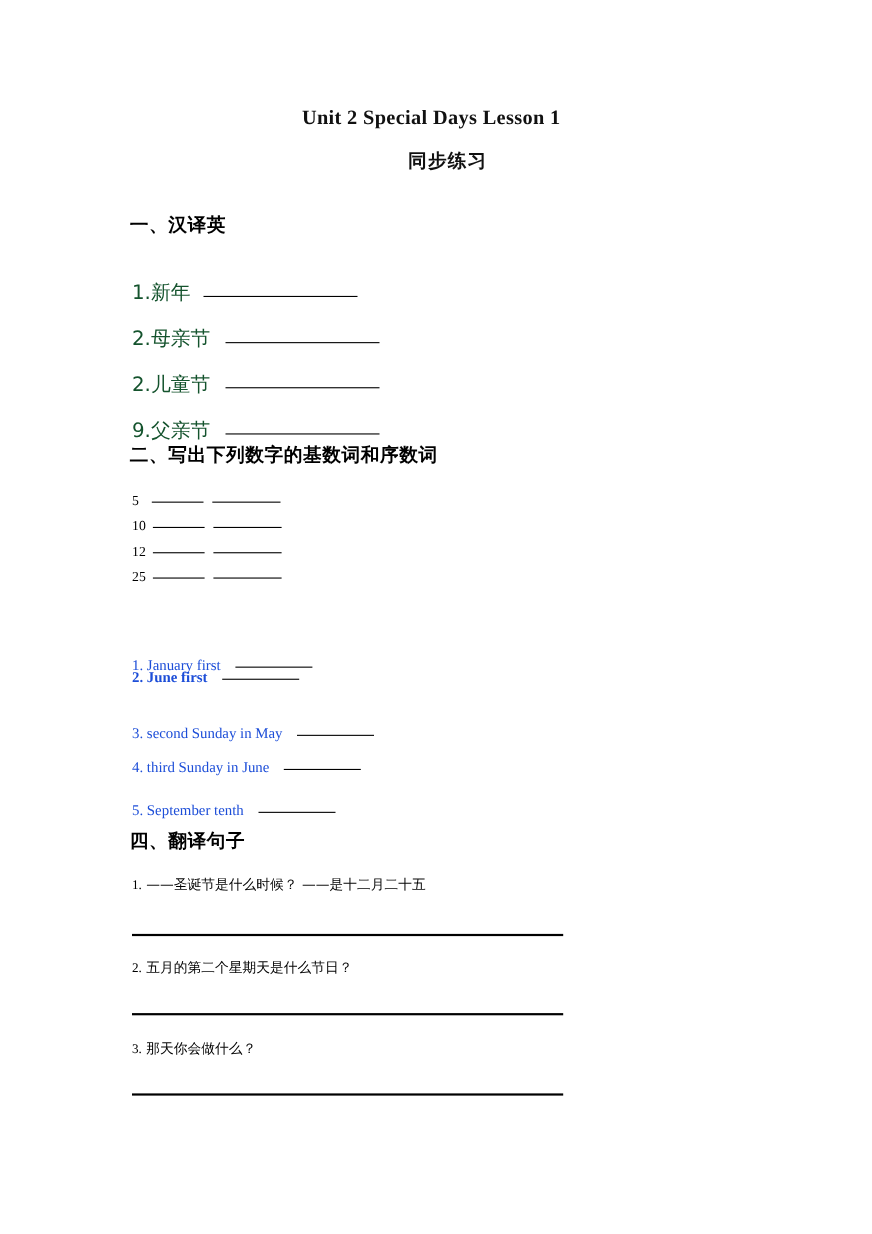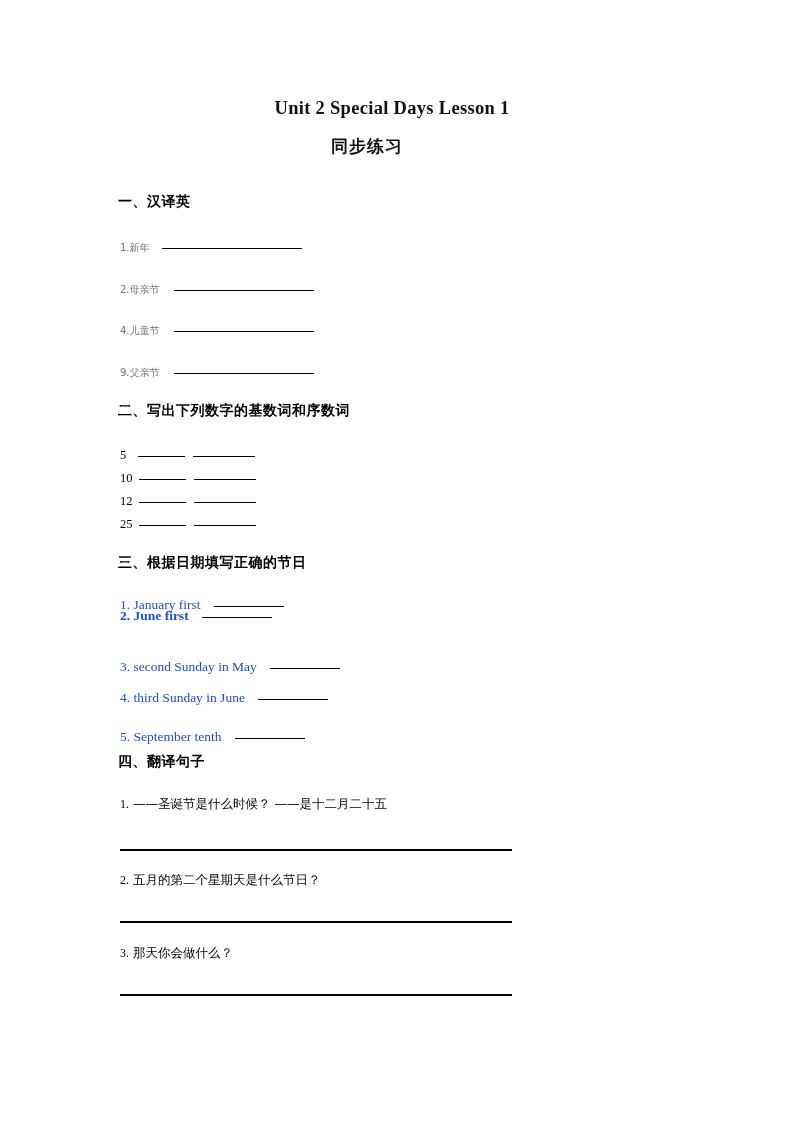--- a/index.html
+++ b/index.html
@@ -38,46 +38,48 @@
     position: absolute;
     top: 135px;
     left: 0;
     width: 734px;
     text-align: center;
     font-family: "DejaVu Sans", "Liberation Sans", sans-serif;
     font-weight: bold;
     font-size: 17px;
     letter-spacing: 1px;
     color: #111;
+    padding-left: 40px;
   }
 
   
   .section-heading {
     position: absolute;
     left: 118px;
     font-family: "DejaVu Sans", "Liberation Sans", sans-serif;
     font-weight: bold;
-    font-size: 14px;
+    font-size: 17px;
     letter-spacing: 0.5px;
     color: #000;
     white-space: nowrap;
   }
 
   
   .row {
     position: absolute;
     left: 120px;
     display: flex;
     align-items: baseline;
     white-space: nowrap;
   }
   .label-cn {
     font-family: "DejaVu Sans", "Liberation Sans", sans-serif;
-    font-size: 10px;
-    color: #737373;
+    font-size: 18px;
+    color: #14532d;
+    margin-top: 13px;
   }
   .label-en {
     font-family: "Liberation Serif", "DejaVu Serif", serif;
     font-size: 13.5px;
     color: #1d4ed8;
   }
   .num-label {
     font-family: "Liberation Serif", "DejaVu Serif", serif;
     font-size: 12.5px;
     color: #000;
@@ -134,21 +136,21 @@
     <span class="label-cn">1.新年</span>
     <span class="blank blank-a1"></span>
   </div>
 
   <div class="row" style="top:283px;">
     <span class="label-cn">2.母亲节</span>
     <span class="blank blank-a2"></span>
   </div>
 
   <div class="row" style="top:324px;">
-    <span class="label-cn">4.儿童节</span>
+    <span class="label-cn">2.儿童节</span>
     <span class="blank blank-a2"></span>
   </div>
 
   <div class="row" style="top:366px;">
     <span class="label-cn">9.父亲节</span>
     <span class="blank blank-a2"></span>
   </div>
 
   <div class="section-heading" style="top:402px;">二、写出下列数字的基数词和序数词</div>
 
@@ -169,21 +171,20 @@
     <span class="blank blank-num-1" style="margin-left:6px;"></span>
     <span class="blank blank-num-2"></span>
   </div>
 
   <div class="row" style="top:517px;">
     <span class="num-label">25</span>
     <span class="blank blank-num-1" style="margin-left:6px;"></span>
     <span class="blank blank-num-2"></span>
   </div>
 
-  <div class="section-heading" style="top:554px;">三、根据日期填写正确的节日</div>
 
   <div class="row" style="top:597px;">
     <span class="label-en">1. January first</span>
     <span class="blank blank-s3"></span>
   </div>
 
   <div class="row" style="top:608px;font-weight:bold;">
     <span class="label-en">2. June first</span>
     <span class="blank blank-s3"></span>
   </div>

